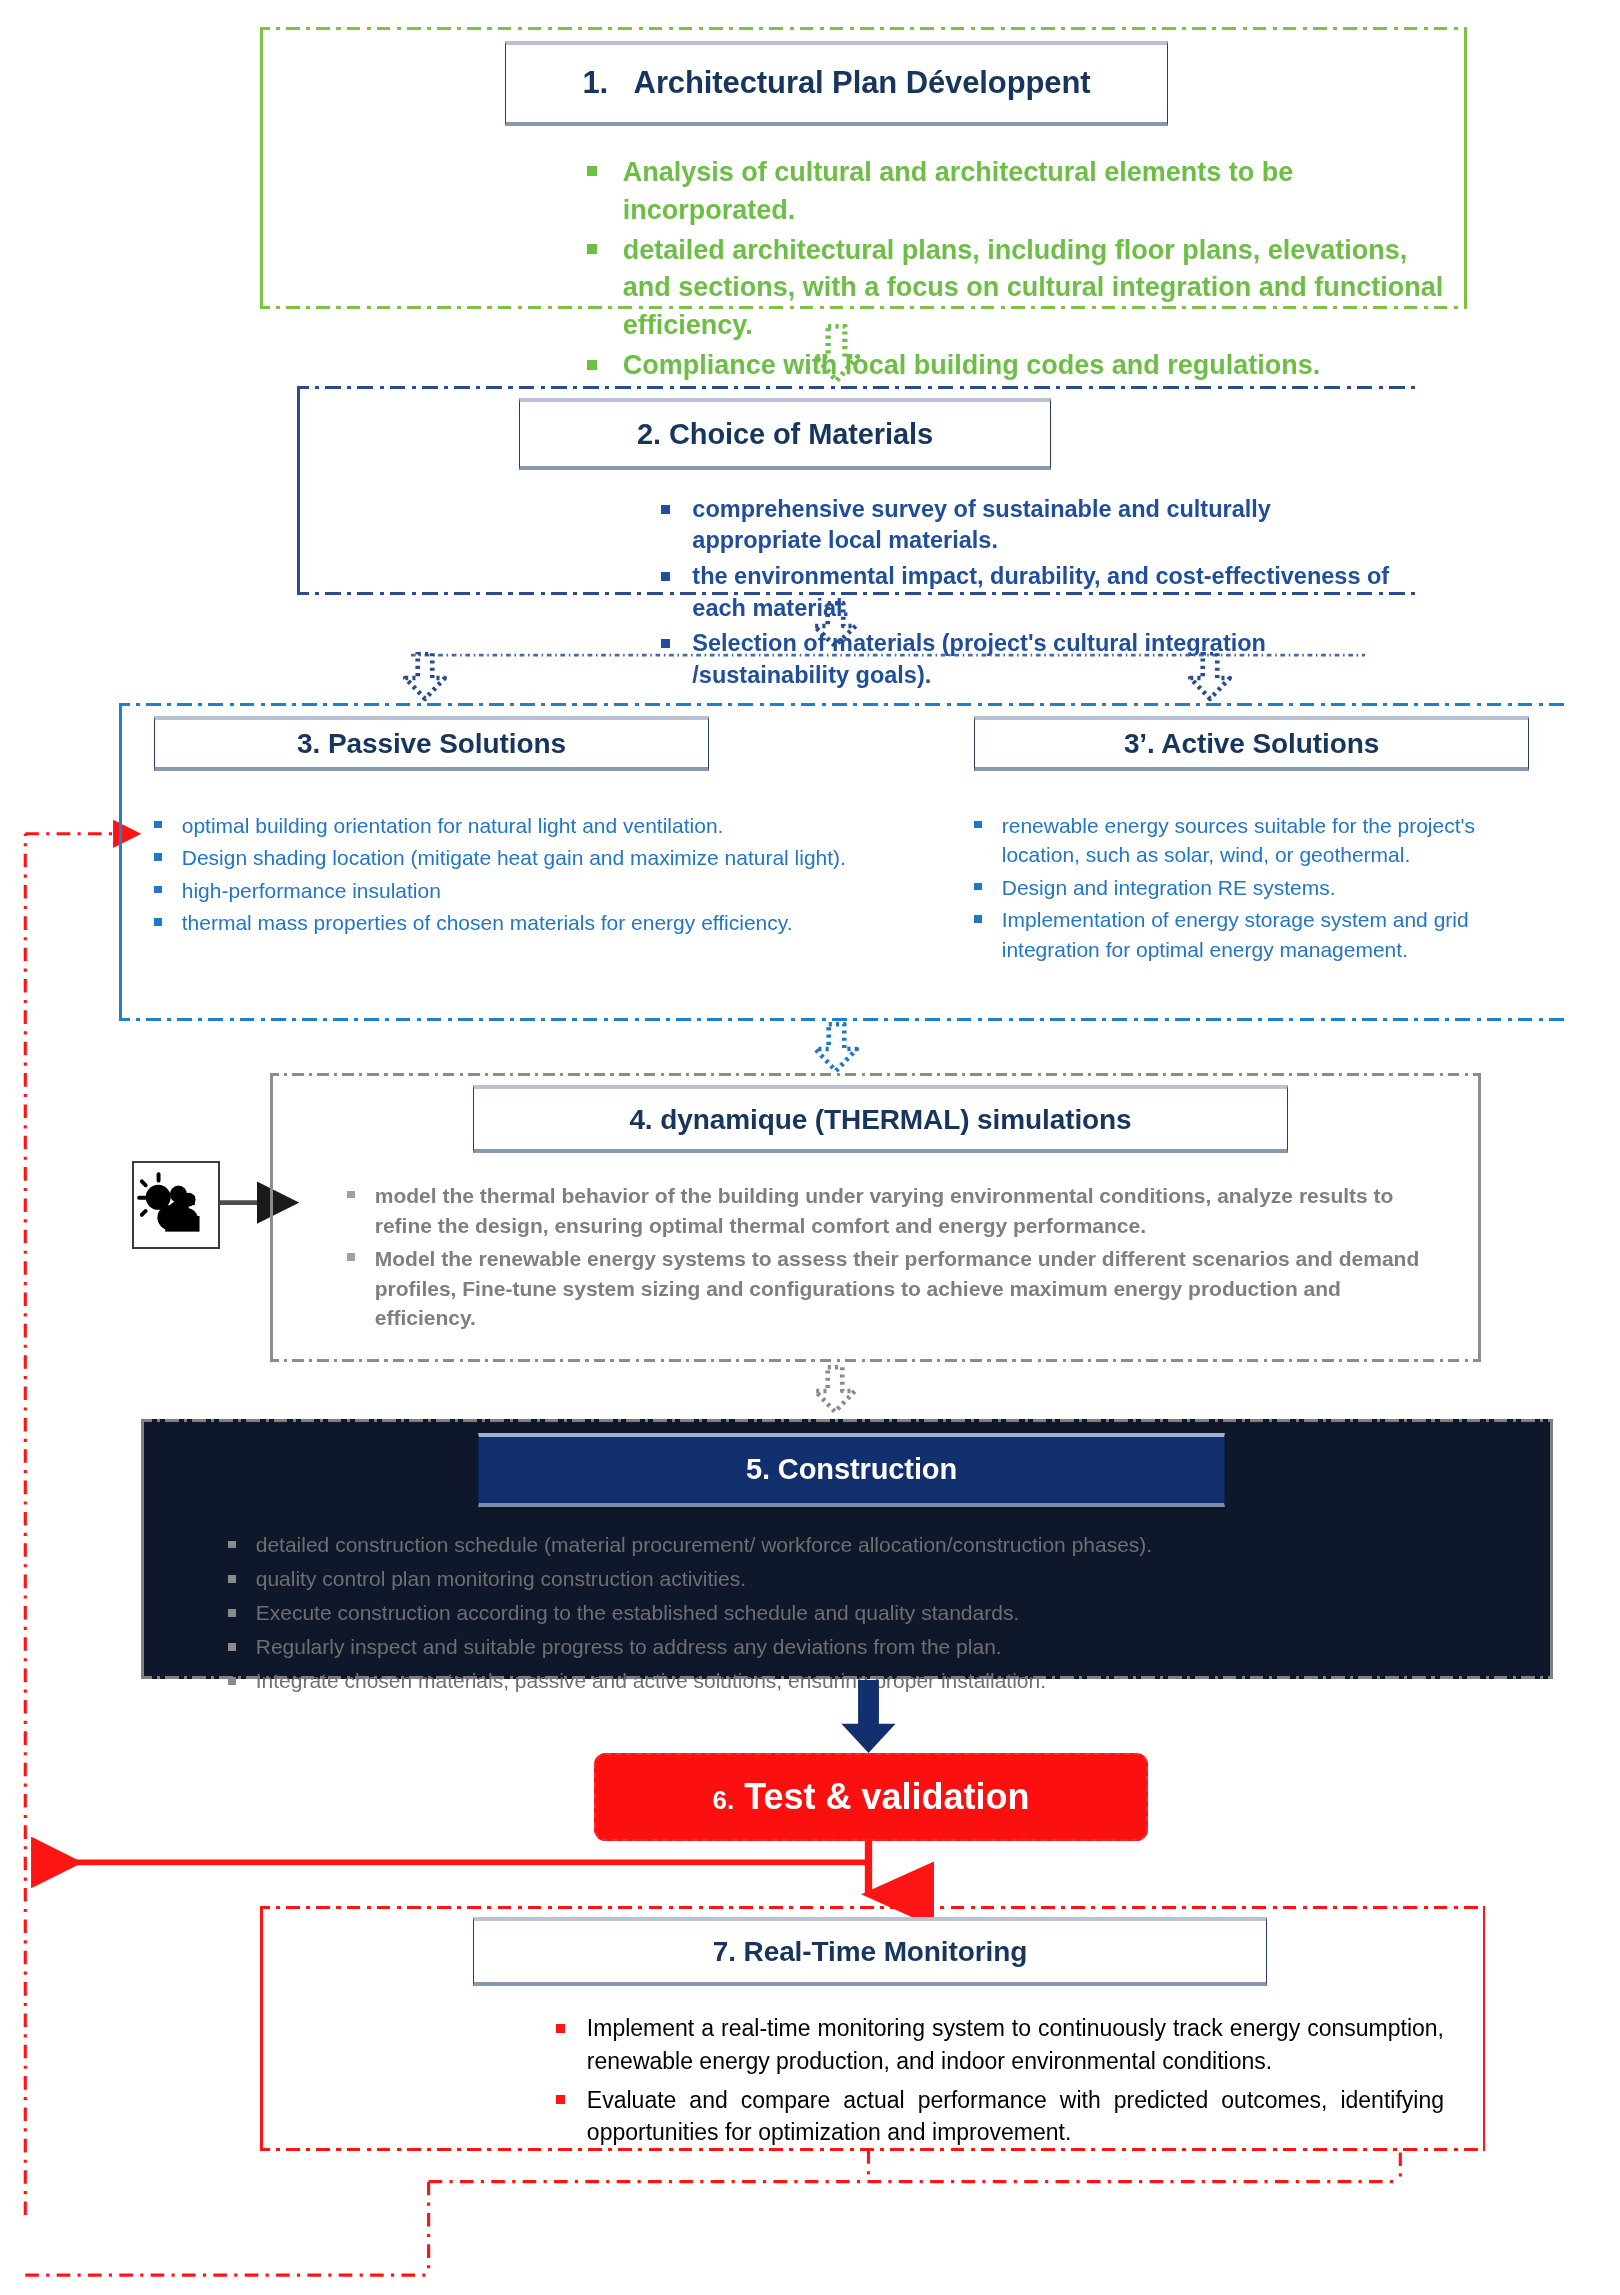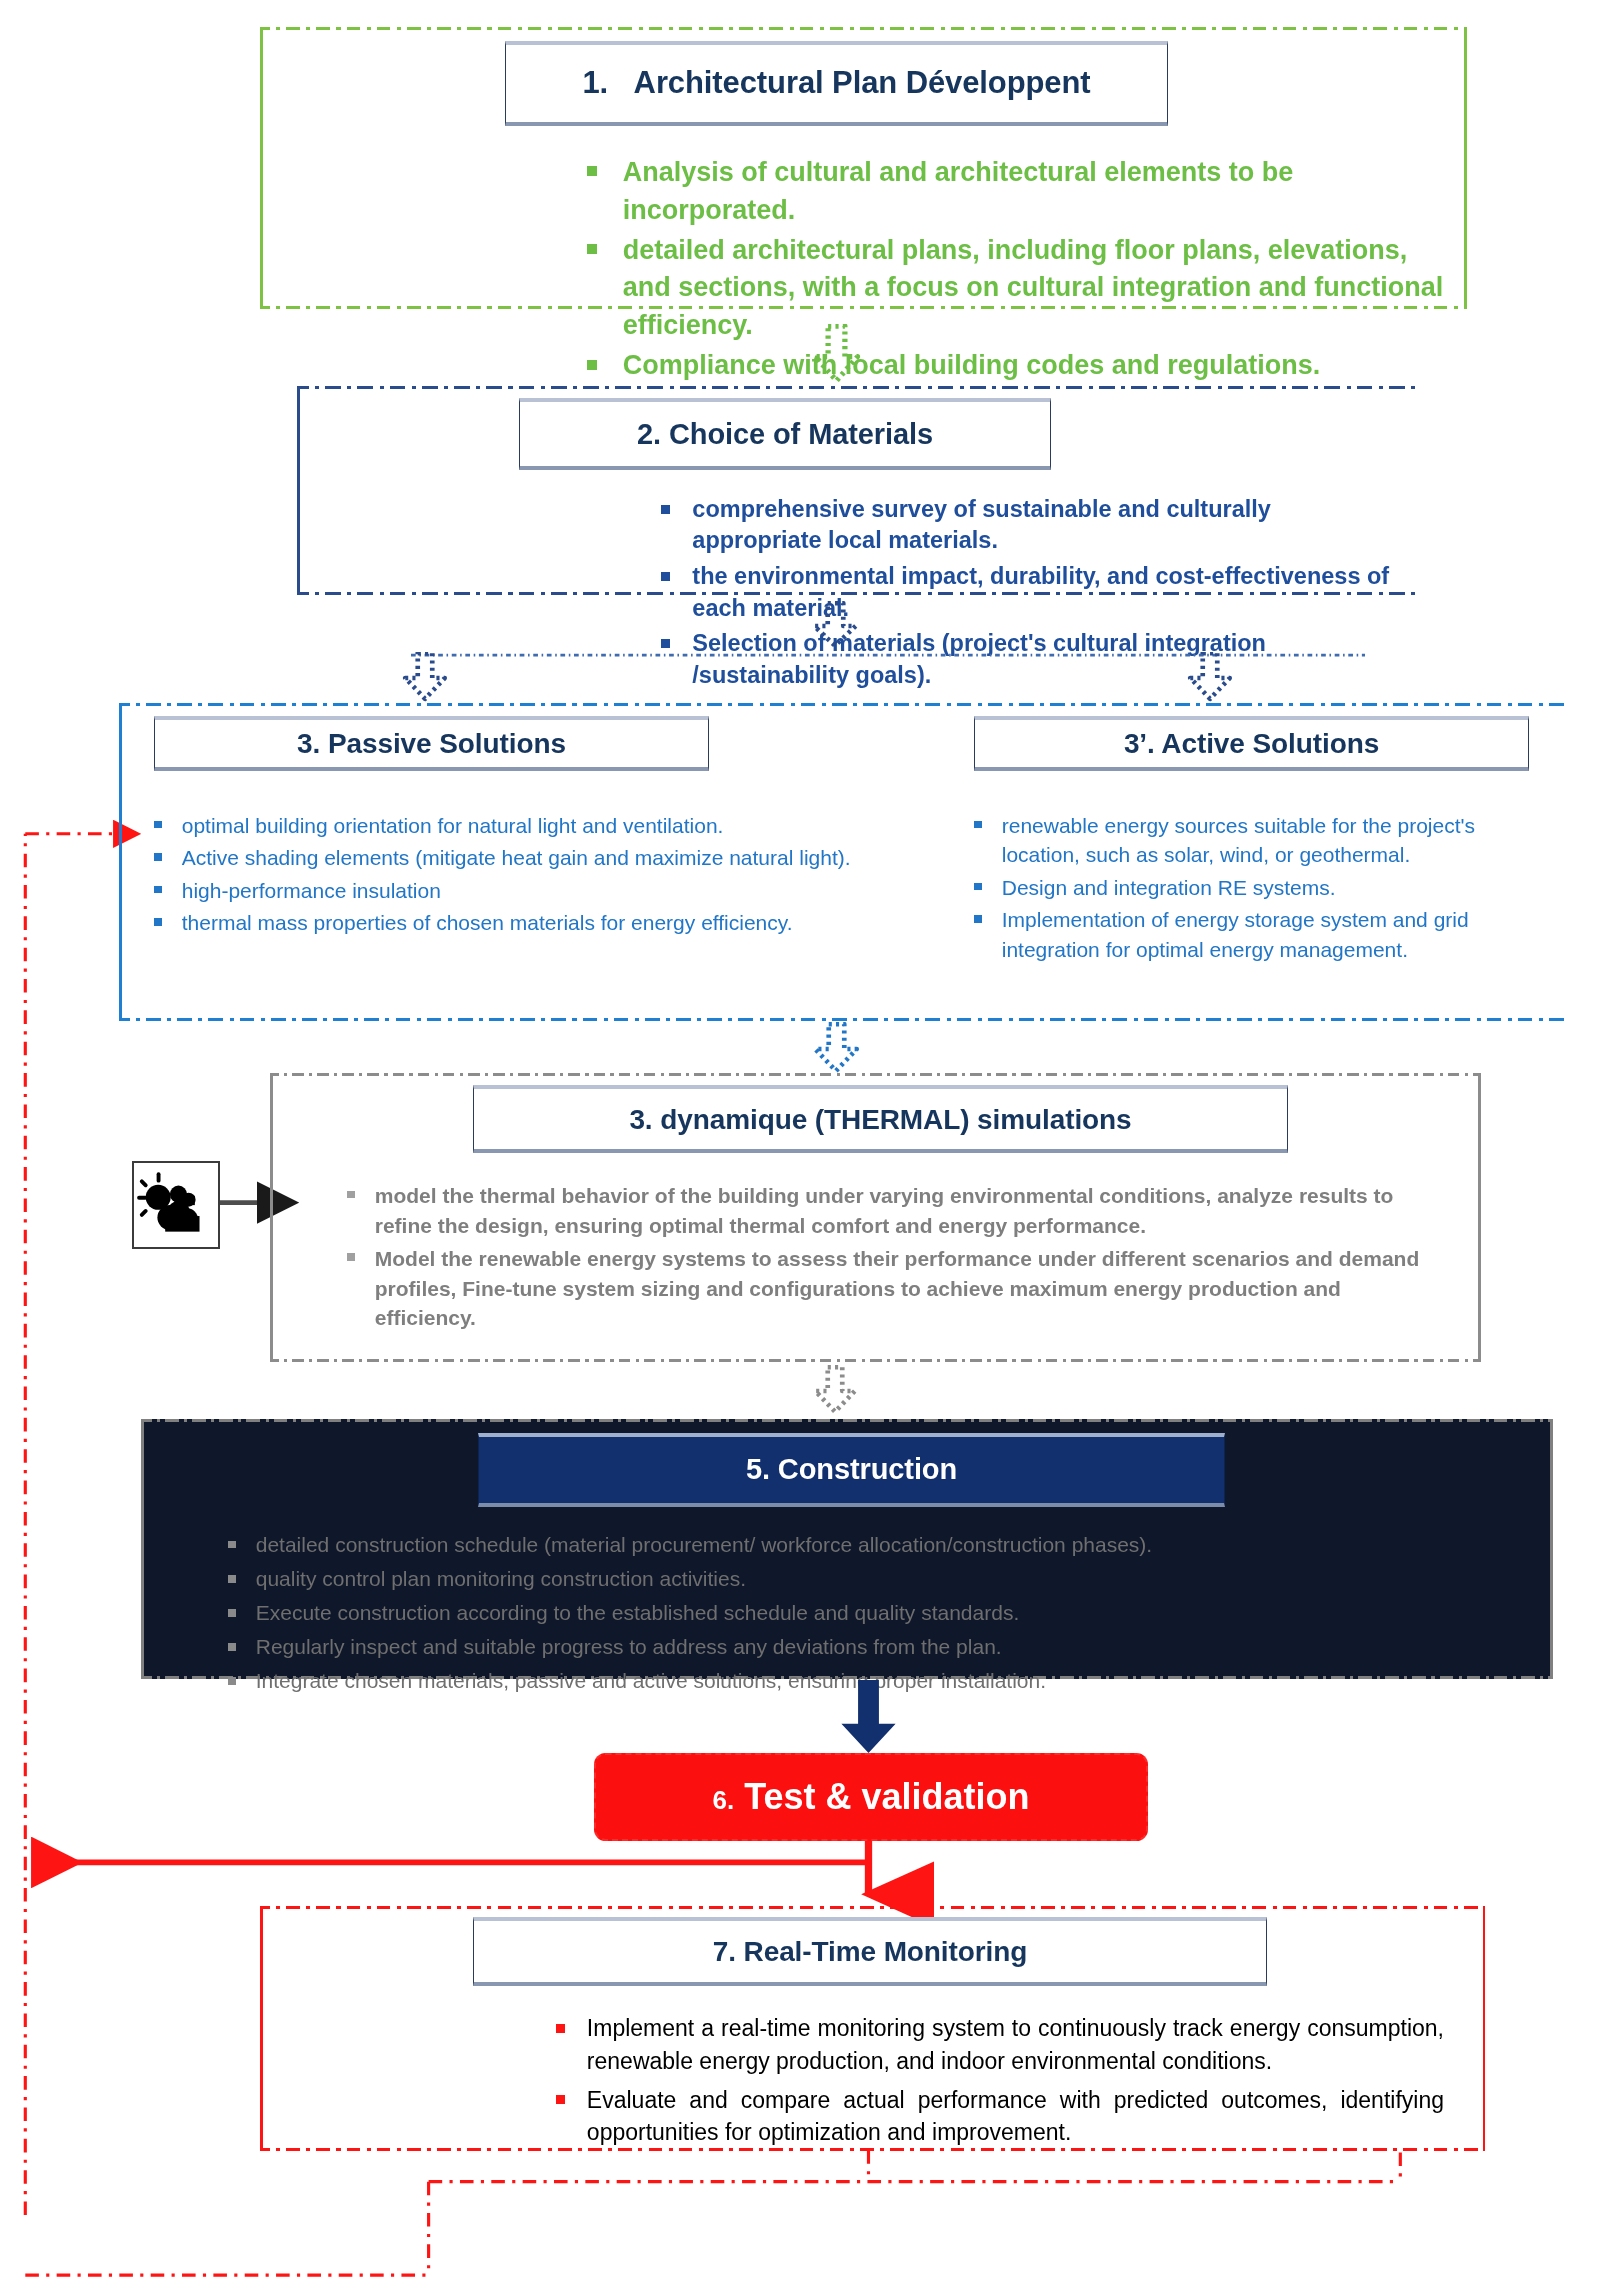--- a/index.html
+++ b/index.html
@@ -267,21 +267,21 @@
     <div class="hdr" id="h3b">
       <span class="htxt">3’. Active Solutions</span>
     </div>
     <div class="bullets" id="b3a">
       <div class="bl">
           <span class="mk"></span>
           <span class="tx">optimal building orientation for natural light and ventilation.</span>
         </div>
       <div class="bl">
           <span class="mk"></span>
-          <span class="tx">Active shading elements (mitigate heat gain and maximize natural light).</span>
+          <span class="tx">Design shading location (mitigate heat gain and maximize natural light).</span>
         </div>
       <div class="bl">
           <span class="mk"></span>
           <span class="tx">high-performance insulation</span>
         </div>
       <div class="bl">
           <span class="mk"></span>
           <span class="tx">thermal mass properties of chosen materials for energy efficiency.</span>
         </div>
     </div>
@@ -319,21 +319,21 @@
       <rect x="52" y="42" width="26" height="12" fill="#000"></rect>
       <circle cx="46" cy="70" r="16" fill="#000"></circle>
       <circle cx="68" cy="72" r="14" fill="#000"></circle>
       <circle cx="57" cy="64" r="15" fill="#000"></circle>
       <rect x="40" y="68" width="44" height="20" fill="#000"></rect>
     </svg>
   </div>
 
   <div class="step" id="step4">
     <div class="hdr">
-      <span class="htxt">3. dynamique (THERMAL) simulations</span>
+      <span class="htxt">4. dynamique (THERMAL) simulations</span>
     </div>
     <div class="bullets">
       <div class="bl">
           <span class="mk"></span>
           <span class="tx">model the thermal behavior of the building under varying environmental conditions, analyze results to refine the design, ensuring optimal thermal comfort and energy performance.</span>
         </div>
       <div class="bl">
           <span class="mk"></span>
           <span class="tx">Model the renewable energy systems to assess their performance under different scenarios and demand profiles, Fine-tune system sizing and configurations to achieve maximum energy production and efficiency.</span>
         </div>

